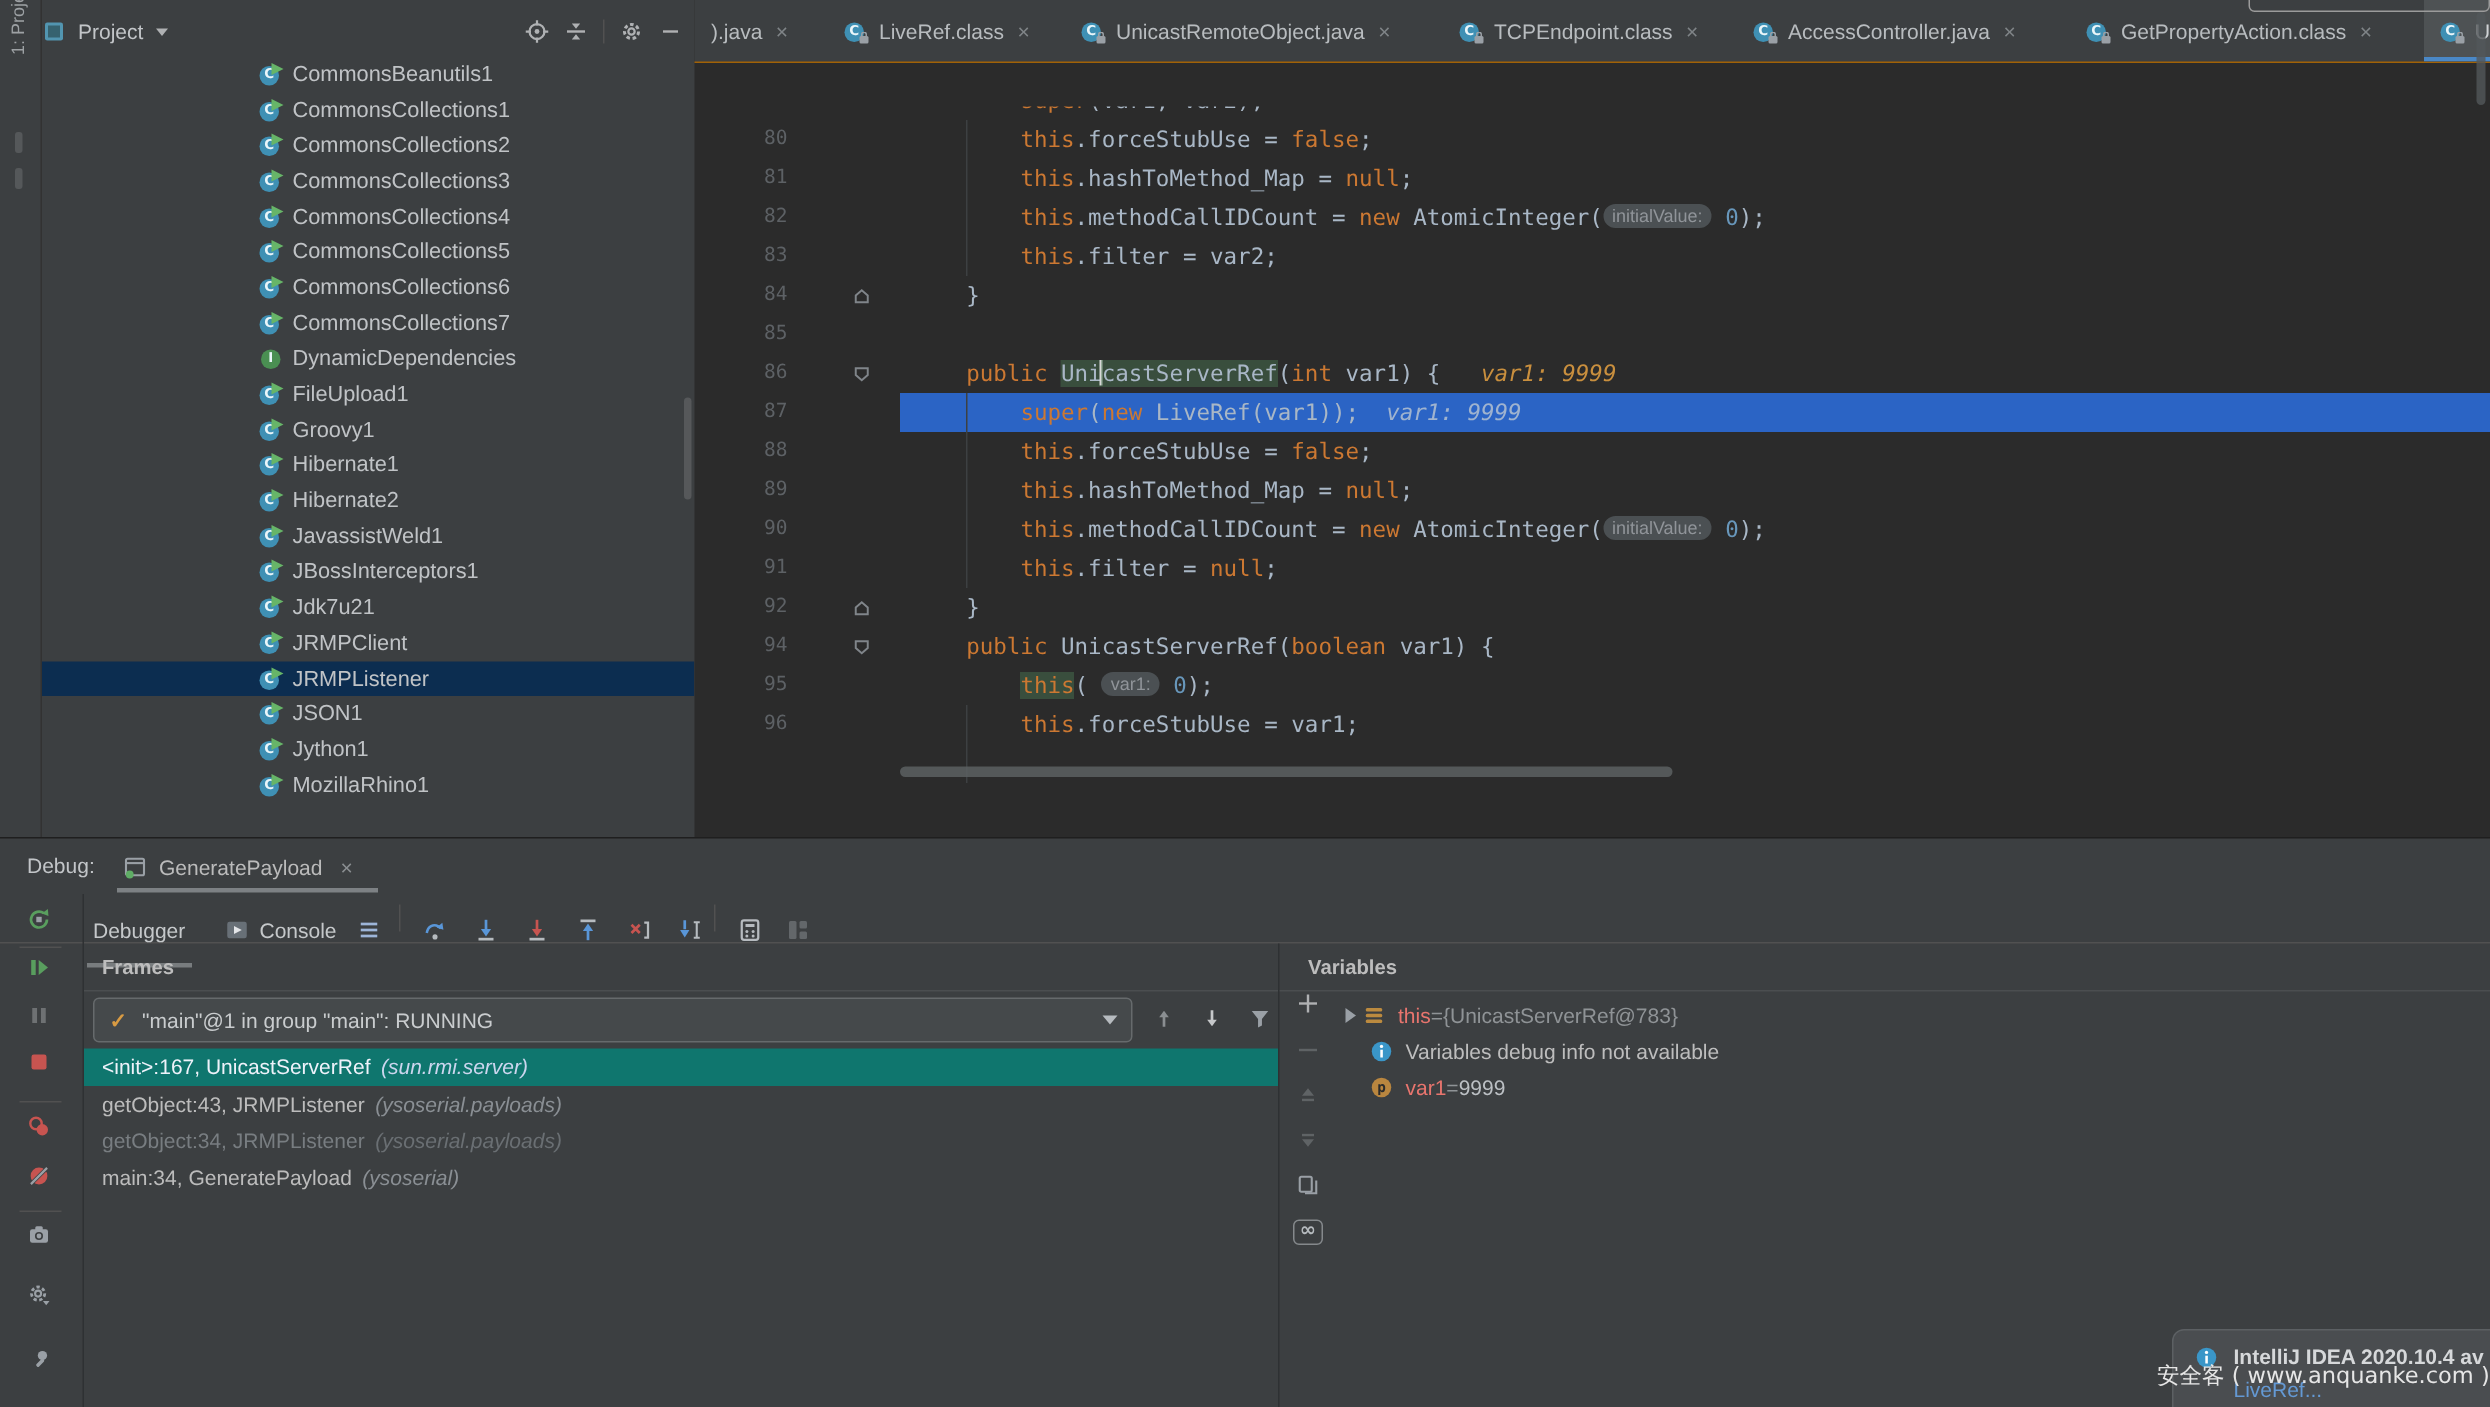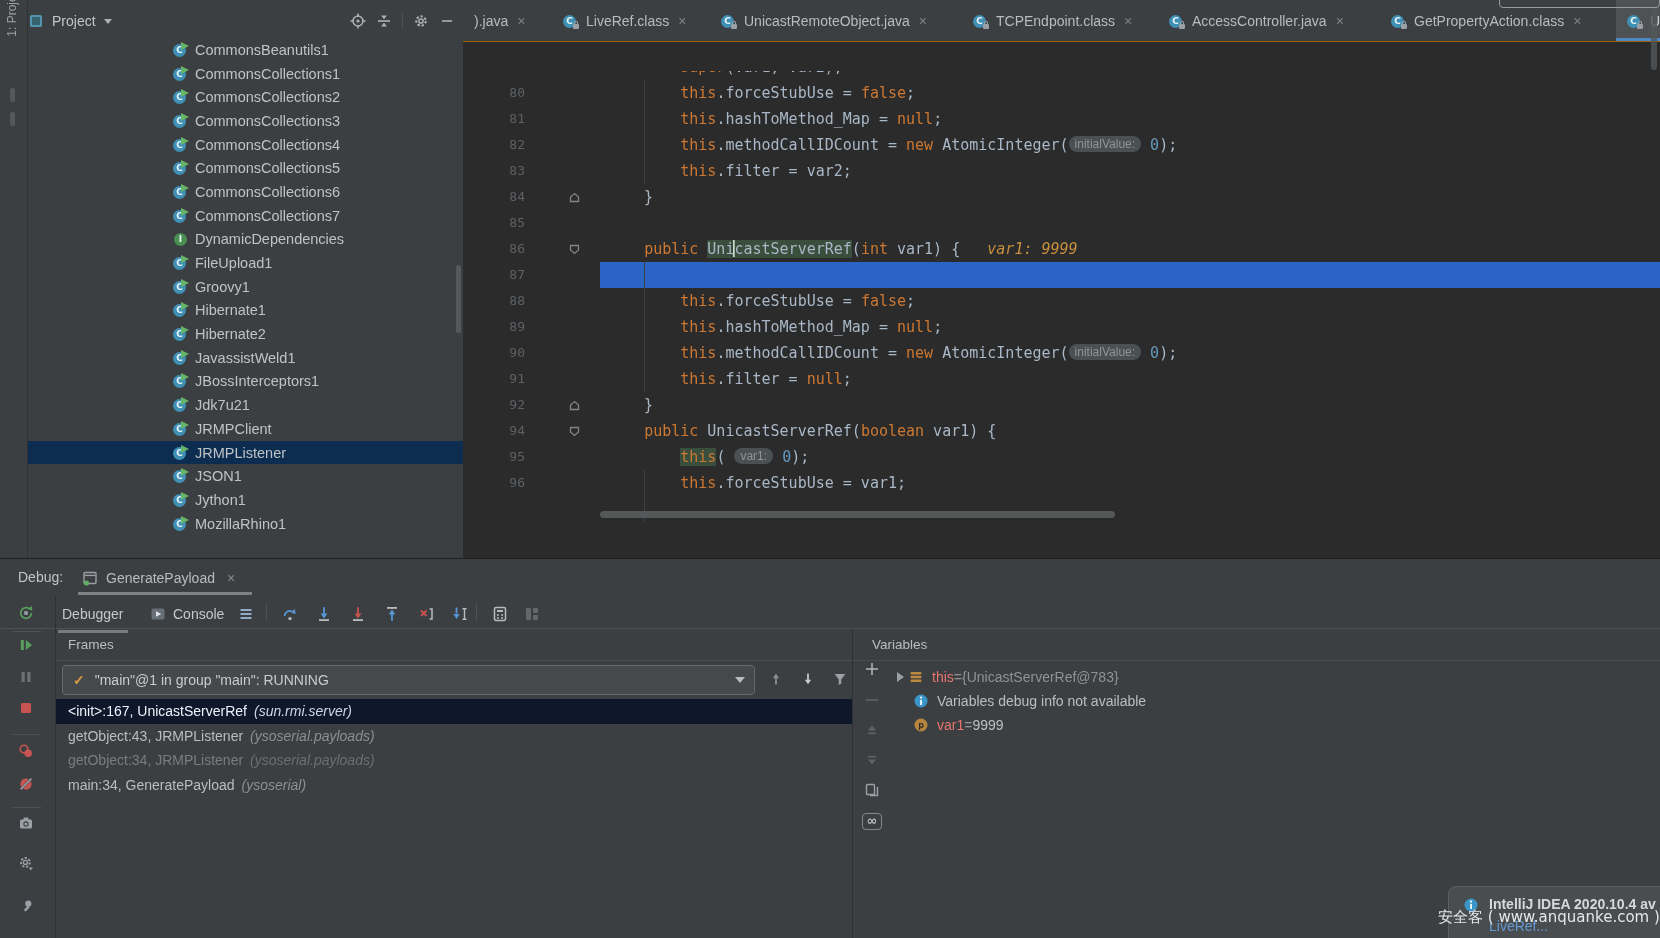--- a/index.html
+++ b/index.html
@@ -64,41 +64,41 @@
   #hscroll{position:absolute;left:137px;top:440px;width:515px;height:7px;background:#5c6062;border-radius:4px;opacity:.85;cursor:pointer;}
   #vscroll{position:absolute;right:3px;top:8px;width:6px;height:62px;background:#53575a;border-radius:3px;opacity:.8;cursor:pointer;}
   
   #debug{left:0;top:558px;width:1660px;height:380px;background:#3c3f41;border-top:1px solid #1f1f1f;}
   #debug-header{position:absolute;left:0;top:0;width:100%;height:37px;}
   #debug-label{position:absolute;left:18px;line-height:37px;color:#c2c5c8;}
   #session-tab{position:absolute;left:82px;top:0;height:37px;display:flex;align-items:center;gap:8px;cursor:pointer;}
   #session-tab .close{color:#8a8e91;margin-left:4px;}
   #session-underline{position:absolute;left:78px;top:33px;width:174px;height:3px;background:#7d8184;}
   #debug-toolbar{position:absolute;left:0;top:37px;width:100%;height:33px;border-bottom:1px solid #515151;box-sizing:border-box;}
-  .tb-item{position:absolute;top:0;height:36px;display:flex;align-items:center;cursor:pointer;}
+  .tb-item{position:absolute;top:0;height:48px;display:flex;align-items:center;cursor:pointer;}
   .tb-tab{color:#c5c8ca;font-size:14px;}
   .tb-tab.sel:after{content:"";position:absolute;left:-4px;right:-4px;bottom:-1px;height:3px;background:#787c7e;}
   .tb-sep{position:absolute;top:7px;width:1px;height:18px;background:#515151;}
   #left-strip-border{position:absolute;left:55px;top:37px;bottom:0;width:1px;background:#2e3133;}
   .ls-icon{position:absolute;left:18px;width:18px;height:18px;cursor:pointer;}
   .ls-sep{position:absolute;left:13px;width:28px;height:1px;background:#515151;}
   #panels-divider{position:absolute;left:852px;top:70px;bottom:0;width:1px;background:#2e3133;}
   #panels-header-line{position:absolute;left:56px;right:0;top:101px;height:1px;background:#4b4e50;}
-  .panel-title{position:absolute;top:78px;font-size:13.5px;color:#bdbdbd;}
+  .panel-title{position:absolute;top:78px;font-size:13.5px;color:#bdbdbd;font-weight:bold;}
   
   #thread-combo{position:absolute;left:62px;top:106px;width:693px;height:30px;border:1px solid #666a6c;border-radius:4px;
      background:#45494b;display:flex;align-items:center;box-sizing:border-box;cursor:pointer;}
   #thread-check{color:#d89b43;font-weight:bold;margin:0 10px 0 10px;}
   #thread-text{color:#c9ccce;font-size:14px;flex:1;white-space:nowrap;overflow:hidden;}
   #combo-arrow{width:0;height:0;border-left:5px solid transparent;border-right:5px solid transparent;border-top:6px solid #b6bbbf;margin-right:9px;}
   .frames-nav{position:absolute;top:112px;width:18px;height:18px;cursor:pointer;}
   #frames-rows{position:absolute;left:56px;top:140px;width:796px;}
   .frame-row{height:24.5px;display:flex;align-items:center;padding-left:12px;font-size:14px;color:#bcbcbc;white-space:nowrap;cursor:pointer;}
   .frame-row .pkg{font-style:italic;color:#8a8f94;margin-left:7px;}
-  .frame-row.selected{background:#0f172a;color:#eef2fa;}
+  .frame-row.selected{background:#0f766e;color:#eef2fa;}
   .frame-row.selected .pkg{color:#ccd6ee;}
   .frame-row.dim{color:#787d81;}
   .frame-row.dim .pkg{color:#6a6f73;}
   
   .mid-icon{position:absolute;left:862px;width:20px;height:20px;display:flex;align-items:center;justify-content:center;cursor:pointer;}
   #watch-return-box{border:1px solid #85898c;border-radius:4px;width:22px;height:15px;color:#b6bbbf;
      font:bold 13px/14px "DejaVu Sans",sans-serif;text-align:center;}
   
   #vars-rows{position:absolute;left:853px;top:106px;right:0;}
   .var-row{height:24px;display:flex;align-items:center;font-size:14px;white-space:nowrap;}
@@ -412,20 +412,21 @@
           <div class="fold">
             <svg width="11" height="11" viewBox="0 0 11 11">
               <path d="M1.5 1.5V6l4 3.5 4-3.5V1.5z" fill="none" stroke="#80858a" stroke-width="1.3"></path>
             </svg>
           </div>
           <div class="src"><span>    </span><span class="tk-k">public</span><span> </span><span class="tk-h">Uni</span><span class="caret"></span><span class="tk-h">castServerRef</span><span>(</span><span class="tk-k">int</span><span> var1) {</span><span class="tk-ho">   var1: 9999</span></div>
         </div>
         <div class="code-row">
           <div class="exec-bg"></div>
           <div class="gutter-num">87</div>
+          <div class="src"><span>        </span><span class="tk-k">super</span><span>(</span><span class="tk-k">new</span><span> LiveRef(var1));</span><span class="tk-hg">  var1: 9999</span></div>
         </div>
         <div class="code-row">
           <div class="gutter-num">88</div>
           <div class="src"><span>        </span><span class="tk-k">this</span><span>.forceStubUse = </span><span class="tk-k">false</span><span>;</span></div>
         </div>
         <div class="code-row">
           <div class="gutter-num">89</div>
           <div class="src"><span>        </span><span class="tk-k">this</span><span>.hashToMethod_Map = </span><span class="tk-k">null</span><span>;</span></div>
         </div>
         <div class="code-row">

